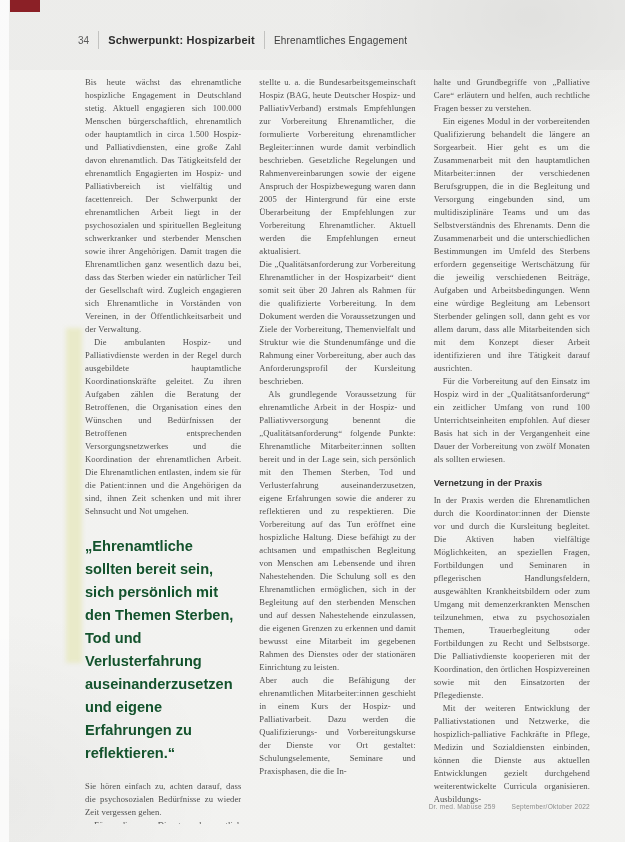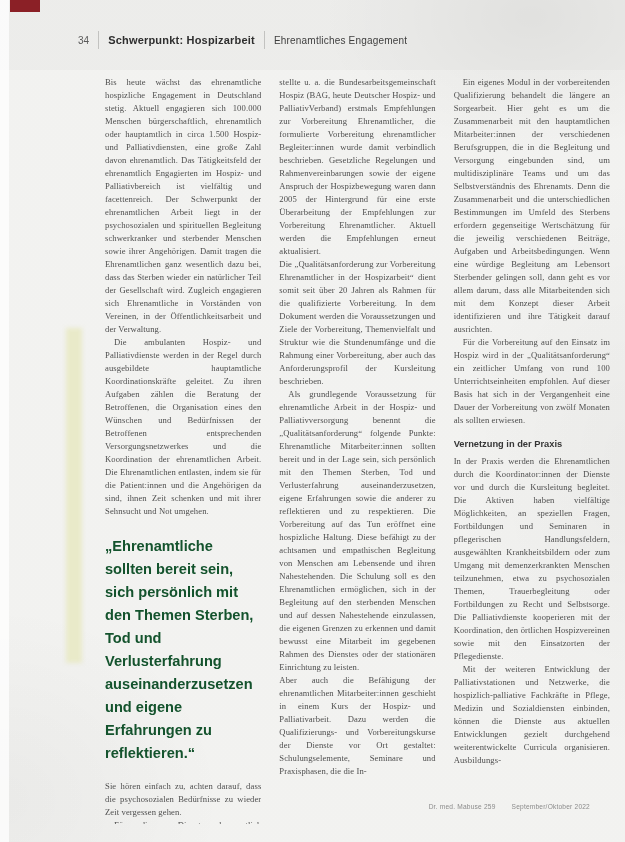--- a/index.html
+++ b/index.html
@@ -33,21 +33,21 @@
     font-family:"Liberation Sans", sans-serif;
     filter:blur(0.25px);
   }
   .page-num{ font-size:10px; color:#5a5a5a; }
   .vrule{ width:1px; height:18px; background:#c2c2c0; }
   .section-title{ font-size:11px; font-weight:bold; color:#2e2e2e; letter-spacing:0.2px; }
   .topic-title{ font-size:10px; color:#3e3e3e; letter-spacing:0.2px; }
   
   .columns{
     position:absolute; left:85px; top:76px; width:505px; height:748px;
-    display:flex; gap:18px;margin-left:20px;
+    display:flex; gap:18px;
   }
   .col{ width:162px; overflow:hidden; }
   .col p{
     font-size:8.6px; line-height:13px; color:#4e4e4e;
     text-align:justify; text-indent:9px; letter-spacing:0.1px;
     filter:blur(0.33px); hyphens:auto;
   }
   .col p.first{ text-indent:0; }
   .col h3{
     font-family:"Liberation Sans", sans-serif;
@@ -94,20 +94,21 @@
   </div>
 
   <div class="col">
     <p class="first">stellte u. a. die Bundesarbeitsgemeinschaft Hospiz (BAG, heute Deutscher Hospiz- und PalliativVerband) erstmals Empfehlungen zur Vorbereitung Ehrenamtlicher, die formulierte Vorbereitung ehrenamtlicher Begleiter:innen wurde damit verbindlich beschrieben. Gesetzliche Regelungen und Rahmenvereinbarungen sowie der eigene Anspruch der Hospizbewegung waren dann 2005 der Hintergrund für eine erste Überarbeitung der Empfehlungen zur Vorbereitung Ehrenamtlicher. Aktuell werden die Empfehlungen erneut aktualisiert.</p>
     <p class="first">Die „Qualitätsanforderung zur Vorbereitung Ehrenamtlicher in der Hospizarbeit“ dient somit seit über 20 Jahren als Rahmen für die qualifizierte Vorbereitung. In dem Dokument werden die Voraussetzungen und Ziele der Vorbereitung, Themenvielfalt und Struktur wie die Stundenumfänge und die Rahmung einer Vorbereitung, aber auch das Anforderungsprofil der Kursleitung beschrieben.</p>
     <p>Als grundlegende Voraussetzung für ehrenamtliche Arbeit in der Hospiz- und Palliativversorgung benennt die „Qualitätsanforderung“ folgende Punkte: Ehrenamtliche Mitarbeiter:innen sollten bereit und in der Lage sein, sich persönlich mit den Themen Sterben, Tod und Verlusterfahrung auseinanderzusetzen, eigene Erfahrungen sowie die anderer zu reflektieren und zu respektieren. Die Vorbereitung auf das Tun eröffnet eine hospizliche Haltung. Diese befähigt zu der achtsamen und empathischen Begleitung von Menschen am Lebensende und ihren Nahestehenden. Die Schulung soll es den Ehrenamtlichen ermöglichen, sich in der Begleitung auf den sterbenden Menschen und auf dessen Nahestehende einzulassen, die eigenen Grenzen zu erkennen und damit bewusst eine Mitarbeit im gegebenen Rahmen des Dienstes oder der stationären Einrichtung zu leisten.</p>
     <p class="first">Aber auch die Befähigung der ehrenamtlichen Mitarbeiter:innen geschieht in einem Kurs der Hospiz- und Palliativarbeit. Dazu werden die Qualifizierungs- und Vorbereitungskurse der Dienste vor Ort gestaltet: Schulungselemente, Seminare und Praxisphasen, die die In-</p>
   </div>
 
   <div class="col">
+    <p class="first">halte und Grundbegriffe von „Palliative Care“ erläutern und helfen, auch rechtliche Fragen besser zu verstehen.</p>
     <p>Ein eigenes Modul in der vorbereitenden Qualifizierung behandelt die längere an Sorgearbeit. Hier geht es um die Zusammenarbeit mit den hauptamtlichen Mitarbeiter:innen der verschiedenen Berufsgruppen, die in die Begleitung und Versorgung eingebunden sind, um multidisziplinäre Teams und um das Selbstverständnis des Ehrenamts. Denn die Zusammenarbeit und die unterschiedlichen Bestimmungen im Umfeld des Sterbens erfordern gegenseitige Wertschätzung für die jeweilig verschiedenen Beiträge, Aufgaben und Arbeitsbedingungen. Wenn eine würdige Begleitung am Lebensort Sterbender gelingen soll, dann geht es vor allem darum, dass alle Mitarbeitenden sich mit dem Konzept dieser Arbeit identifizieren und ihre Tätigkeit darauf ausrichten.</p>
     <p>Für die Vorbereitung auf den Einsatz im Hospiz wird in der „Qualitätsanforderung“ ein zeitlicher Umfang von rund 100 Unterrichtseinheiten empfohlen. Auf dieser Basis hat sich in der Vergangenheit eine Dauer der Vorbereitung von zwölf Monaten als sollten erwiesen.</p>
     <h3>Vernetzung in der Praxis</h3>
     <p class="first">In der Praxis werden die Ehrenamtlichen durch die Koordinator:innen der Dienste vor und durch die Kursleitung begleitet. Die Aktiven haben vielfältige Möglichkeiten, an speziellen Fragen, Fortbildungen und Seminaren in pflegerischen Handlungsfeldern, ausgewählten Krankheitsbildern oder zum Umgang mit demenzerkrankten Menschen teilzunehmen, etwa zu psychosozialen Themen, Trauerbegleitung oder Fortbildungen zu Recht und Selbstsorge. Die Palliativdienste kooperieren mit der Koordination, den örtlichen Hospizvereinen sowie mit den Einsatzorten der Pflegedienste.</p>
     <p>Mit der weiteren Entwicklung der Palliativstationen und Netzwerke, die hospizlich-palliative Fachkräfte in Pflege, Medizin und Sozialdiensten einbinden, können die Dienste aus aktuellen Entwicklungen gezielt durchgehend weiterentwickelte Curricula organisieren. Ausbildungs-</p>
   </div>
 
 </div>
 
 <div class="footer">

